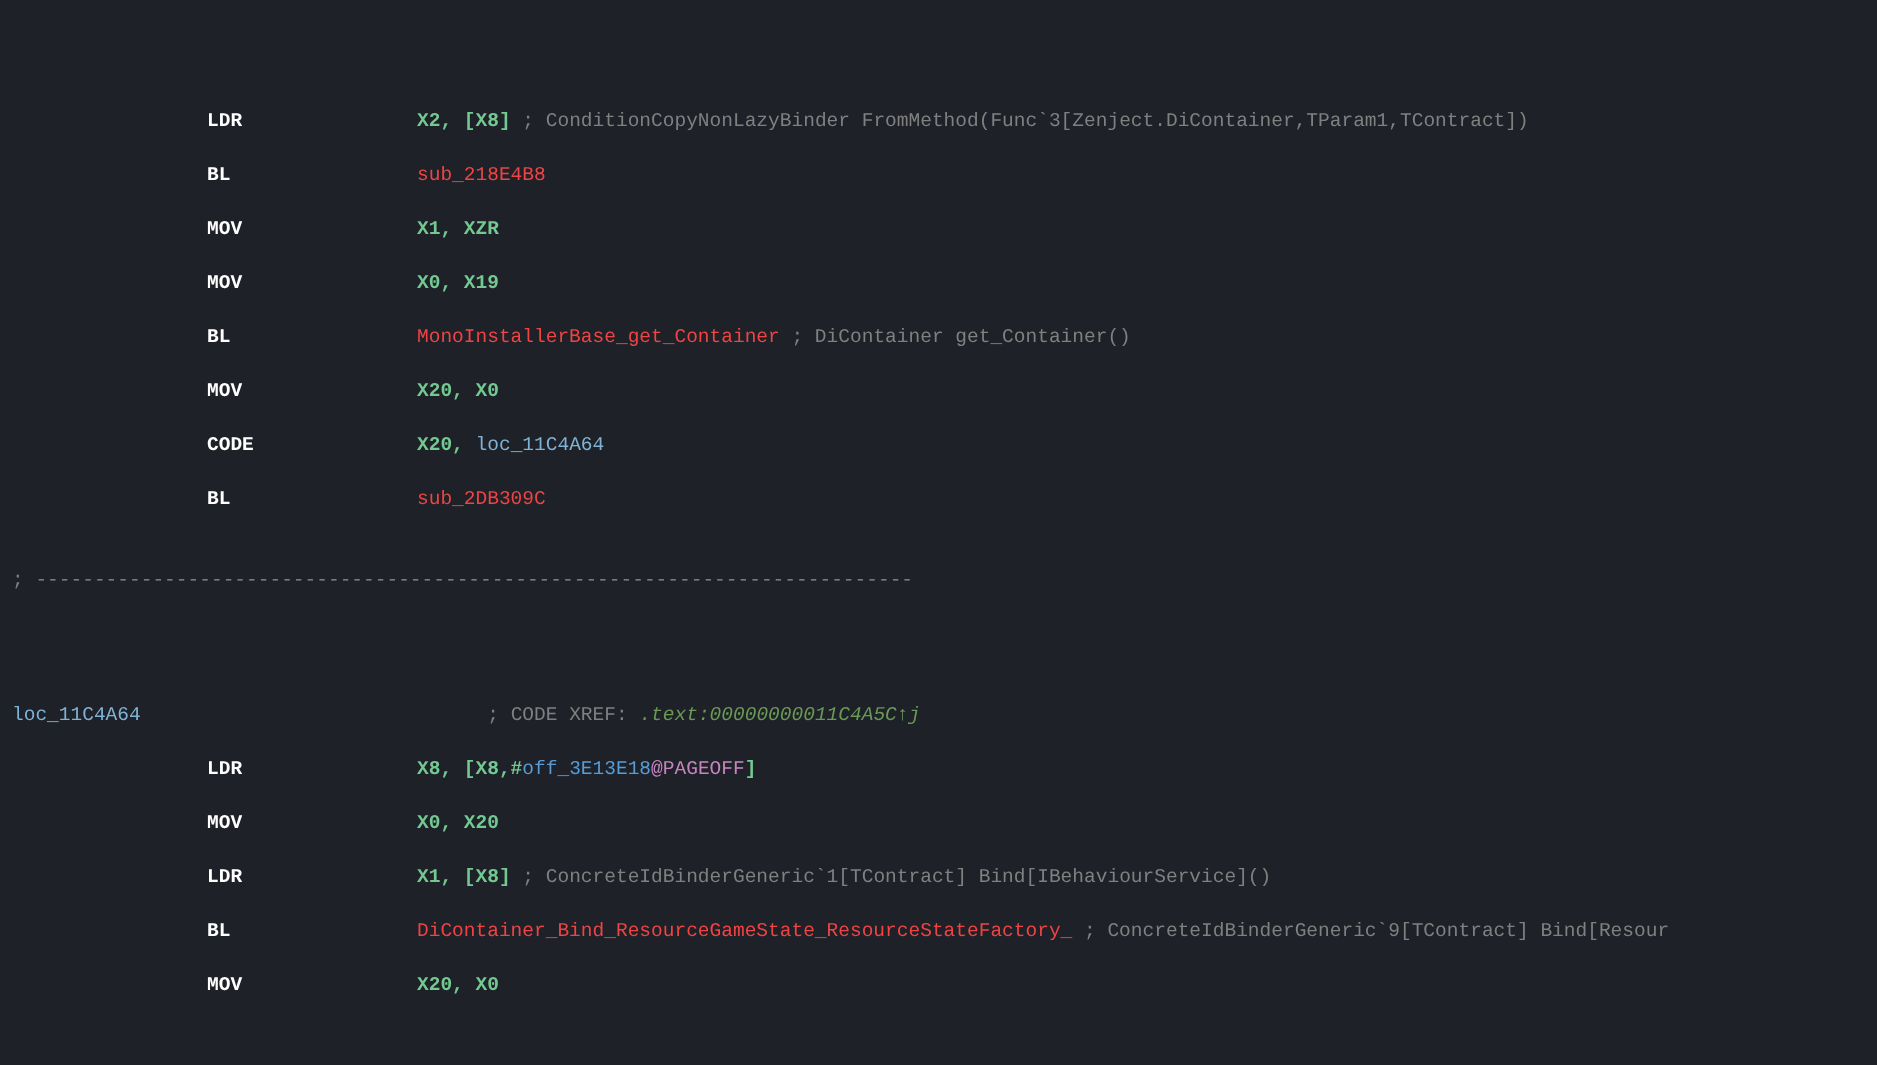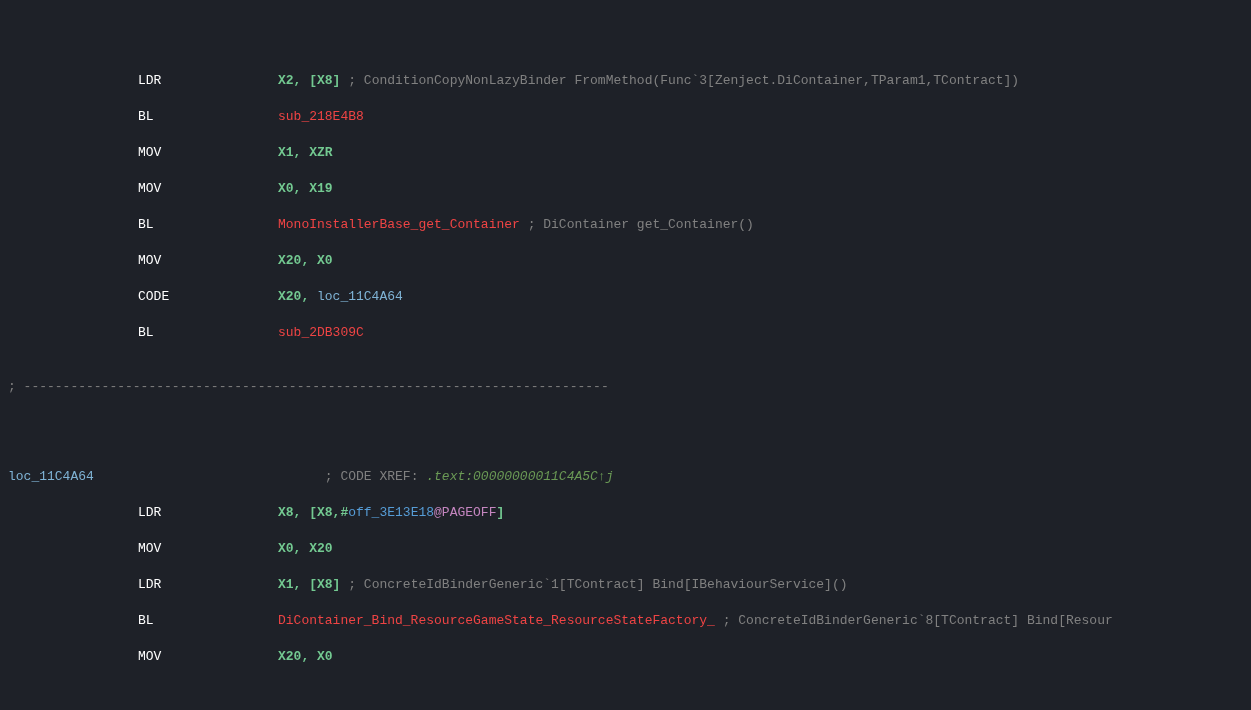--- a/index.html
+++ b/index.html
@@ -15,21 +15,21 @@
     height: 710px;
   }
   .asm {
     white-space: pre;
     padding: 0 8px;
   }
   .line {
     display: flex;
   }
   .col-label { width: 130px; flex-shrink: 0; }
-  .col-mnem  { width: 140px; flex-shrink: 0; }
+  .col-mnem  { width: 140px; flex-shrink: 0; font-weight: bold; }
   .col-ops   { flex-shrink: 0; }
   .c-label   { color: #7fb3d5; }      
   .c-mnem    { color: #ffffff; }
   .c-reg     { color: #73c991; font-weight: bold; }
   .c-sub     { color: #ef4444; }
   .c-symbol  { color: #569cd6; }      
   .c-page    { color: #c586c0; }      
   .c-comment { color: #808080; }
   .c-xref-kw { color: #808080; }
   .c-xref-lnk{ color: #6a9955; font-style: italic; }
@@ -54,21 +54,21 @@
 <div class="line"><span class="col-label"></span><span class="col-mnem c-mnem">CODE</span><span class="col-ops"><span class="c-reg">X20, </span><span class="c-label">loc_11C4A64</span></span></div>
 <div class="line"><span class="col-label"></span><span class="col-mnem c-mnem">BL</span><span class="col-ops"><span class="c-sub">sub_2DB309C</span></span></div>
 
 <div class="sep">; ---------------------------------------------------------------------------</div>
 <div class="line">&nbsp;</div>
 
 <div class="line"><span class="col-label c-label">loc_11C4A64</span><span class="col-mnem"></span><span class="col-ops"><span class="c-xref-kw">      ; </span><span class="c-xref-kw">CODE XREF:</span><span> </span><span class="c-xref-lnk">.text:00000000011C4A5C↑j</span></span></div>
 <div class="line"><span class="col-label"></span><span class="col-mnem c-mnem">LDR</span><span class="col-ops"><span class="c-reg">X8, [X8,#</span><span class="c-symbol">off_3E13E18</span><span class="c-page">@PAGEOFF</span><span class="c-reg">]</span></span></div>
 <div class="line"><span class="col-label"></span><span class="col-mnem c-mnem">MOV</span><span class="col-ops"><span class="c-reg">X0, X20</span></span></div>
 <div class="line"><span class="col-label"></span><span class="col-mnem c-mnem">LDR</span><span class="col-ops"><span class="c-reg">X1, [X8]</span><span class="c-comment"> ; ConcreteIdBinderGeneric`1[TContract] Bind[IBehaviourService]()</span></span></div>
-<div class="line"><span class="col-label"></span><span class="col-mnem c-mnem">BL</span><span class="col-ops"><span class="c-sub">DiContainer_Bind_ResourceGameState_ResourceStateFactory_</span><span class="c-comment"> ; ConcreteIdBinderGeneric`8[TContract] Bind[Resour</span></span></div>
+<div class="line"><span class="col-label"></span><span class="col-mnem c-mnem">BL</span><span class="col-ops"><span class="c-sub">DiContainer_Bind_ResourceGameState_ResourceStateFactory_</span><span class="c-comment"> ; ConcreteIdBinderGeneric`9[TContract] Bind[Resour</span></span></div>
 <div class="line"><span class="col-label"></span><span class="col-mnem c-mnem">MOV</span><span class="col-ops"><span class="c-reg">X20, X0</span></span></div>
 
 
 
 
 
 
 
 
 

